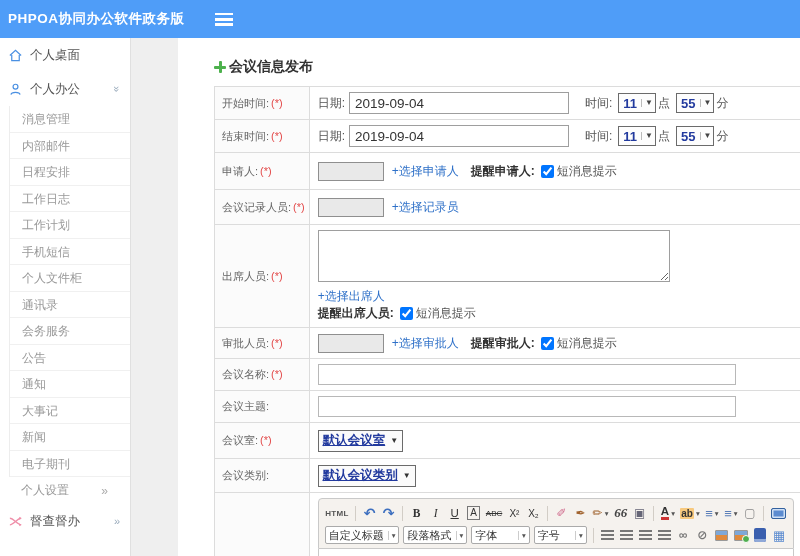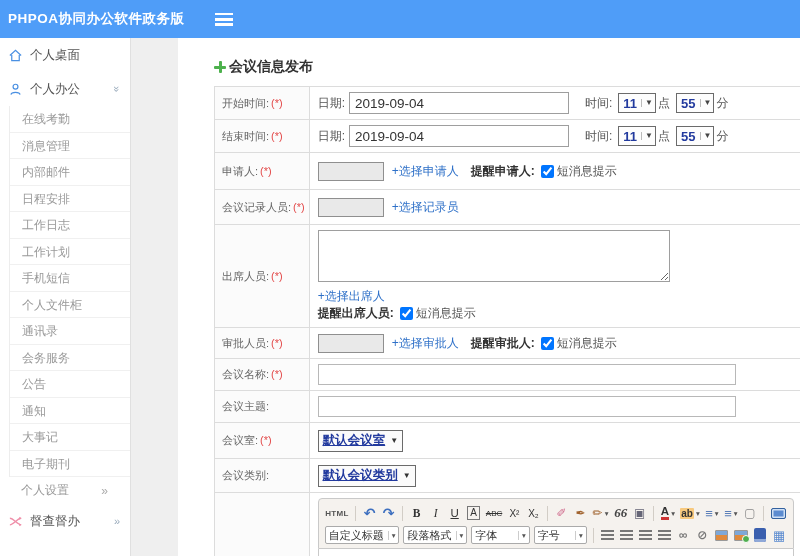--- a/index.html
+++ b/index.html
@@ -114,33 +114,33 @@
     <div class="side-sec">
       <svg class="sicon" viewBox="0 0 16 16" fill="none" stroke="#4a90e2" stroke-width="1.3">
         <circle cx="8" cy="5" r="2.6"></circle>
           <path d="M3.2 13.5 C3.6 10.4 12.4 10.4 12.8 13.5"></path>
       </svg>
       <span>个人办公</span>
       <span class="chev chev-down">»</span>
     </div>
     <ul class="submenu">
 
-    <li>在线考勤</li>
         <li>消息管理</li>
         <li>内部邮件</li>
         <li>日程安排</li>
         <li>工作日志</li>
         <li>工作计划</li>
         <li>手机短信</li>
         <li>个人文件柜</li>
         <li>通讯录</li>
         <li>会务服务</li>
         <li>公告</li>
         <li>通知</li>
         <li>大事记</li>
+        <li>新闻</li>
         <li>电子期刊</li>
       </ul>
     <div class="side-sub-sec">
       <span>个人设置</span>
       <span class="chev">»</span>
     </div>
     <div class="side-sec">
       <svg class="sicon" viewBox="0 0 16 16" fill="none" stroke="#ef8fa9" stroke-width="1.4">
         <path d="M2 4.5 C6 4.5 10 11.5 14 11.5"></path>
           <path d="M2 11.5 C6 11.5 10 4.5 14 4.5"></path>

